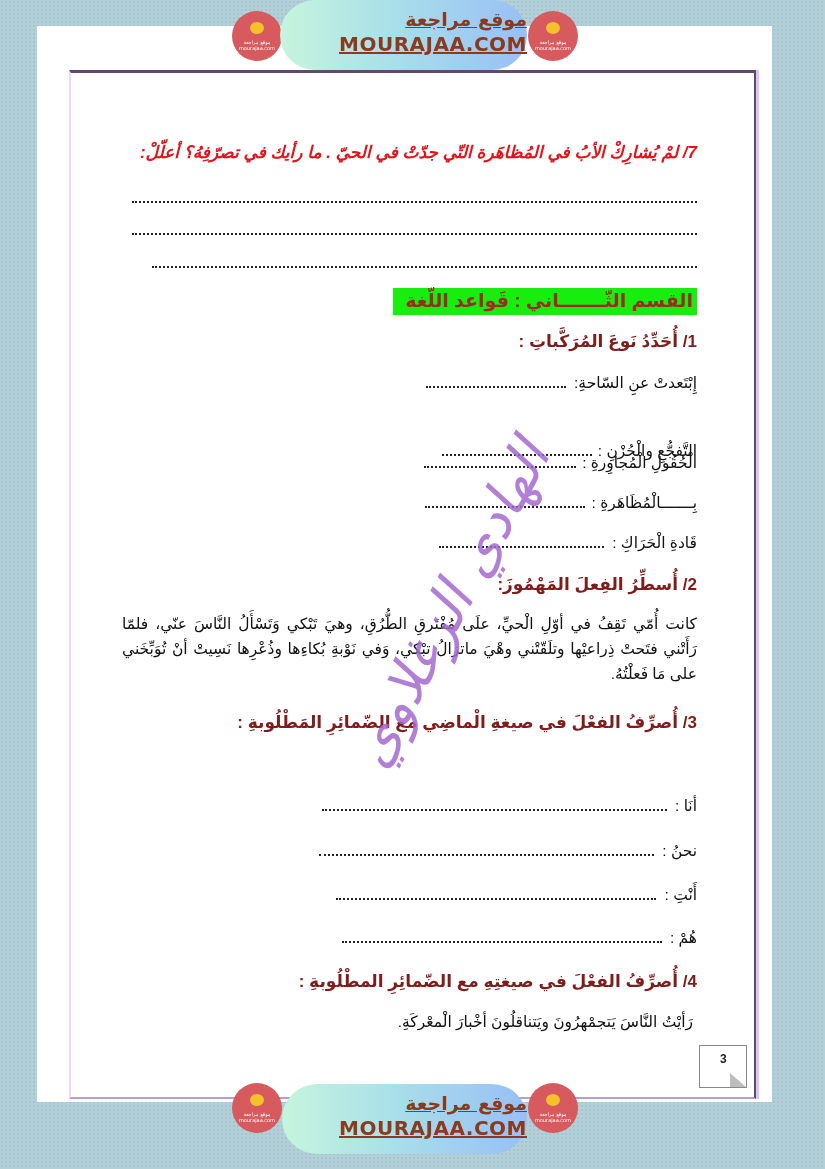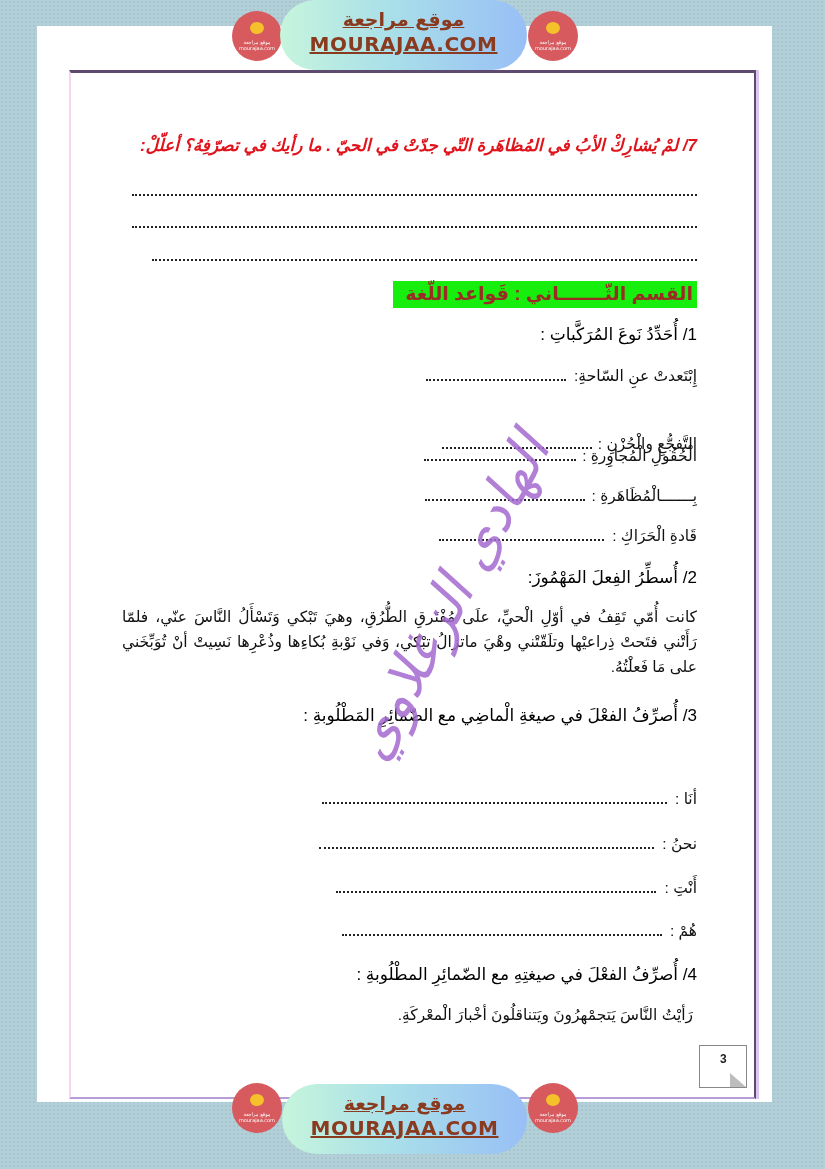--- a/index.html
+++ b/index.html
@@ -17,44 +17,44 @@
     }
     .frame {
       position: absolute; left: 69px; top: 70px; width: 687px; height: 1029px;
       border-top: 3px solid #5e4a6e;
       border-left: 2px solid #f6d6f4;
       border-right: 2px solid #5e4a6e;
       border-bottom: 2px solid #b99bd6;
       box-shadow: 3px 0 0 #dcc6f2;
     }
     .content {
-      position: absolute; left: 0; top: 4px; width: 825px; height: 963px;
+      position: absolute; left: 0; top: 11px; width: 825px; height: 963px;
       direction: rtl;
     }
     .abs { position: absolute; right: 128px; white-space: nowrap; }
     .q-red {
       color: #e0141c; font-weight: bold; font-size: 17px; font-style: italic;
     }
-    .q-blue { color: #000000; font-weight: normal; font-size: 17px; }
+    .q-blue { color: #7f1d1d; font-weight: bold; font-size: 17px; }
     .txt { color: #111; font-size: 15.5px; }
     .dots {
       display: inline-block; vertical-align: baseline;
       border-bottom: 2px dotted #222; height: 1px;
     }
     .section-title {
       background: #18ee0e; color: #9b2c24; font-weight: bold; font-size: 19px;
       padding: 1px 4px 3px 12px; display: inline-block;
     }
     .para { color: #111; font-size: 15.5px; line-height: 25px; width: 575px; white-space: normal; text-align: justify; }
     
     .banner {
       position: absolute; left: 280px; width: 247px; height: 70px;
       border-radius: 35px;
       background: linear-gradient(90deg, #c6f5dc 0%, #a9dfe9 45%, #98bff6 100%);
-      text-align: center; direction: ltr;
+      text-align: right; direction: ltr;
     }
     .banner .ar {
       display: block; color: #8a3a1f; font-weight: bold; font-size: 19px;
       text-decoration: underline; margin-top: 8px; direction: rtl;
       font-family: "DejaVu Sans", sans-serif;
     }
     .banner .en {
       display: block; color: #8a3a1f; font-weight: bold; font-size: 20px;
       text-decoration: underline; letter-spacing: 0.5px; margin-top: 2px;
       font-family: "DejaVu Sans", sans-serif;

